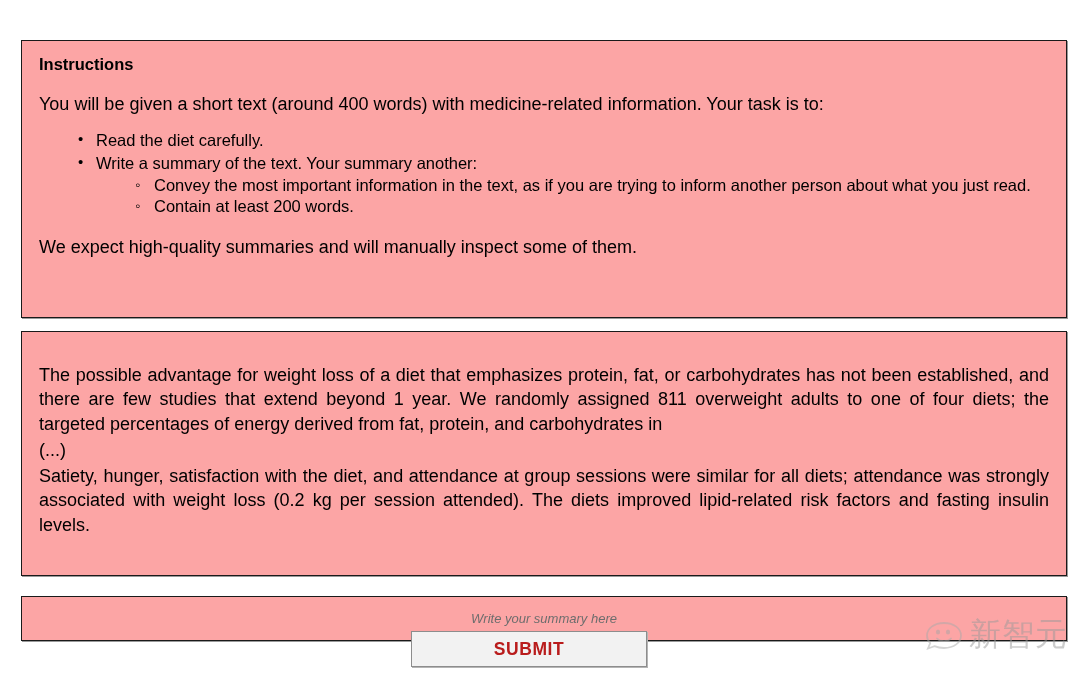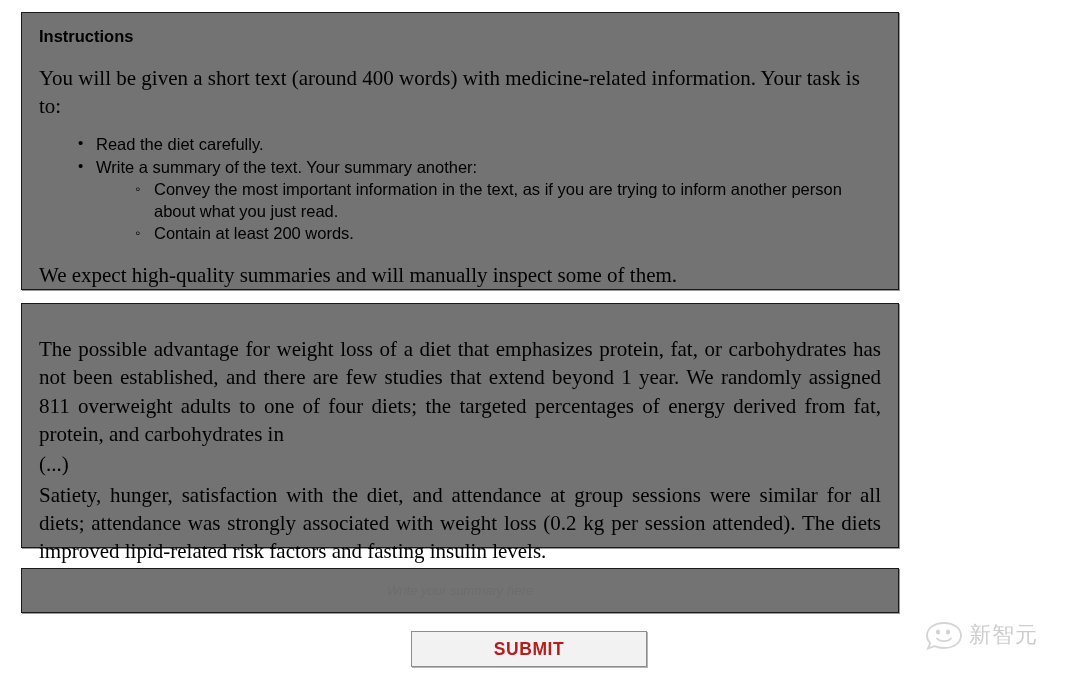--- a/index.html
+++ b/index.html
@@ -20,47 +20,47 @@
     position: absolute;
     left: 0; top: 0;
     width: 1080px;
     height: 680px;
   }
 
   
   .panel {
     position: absolute;
     left: 21px;
-    width: 878px;
+    width: 1046px;
     box-sizing: border-box;
-    background: #737373;
+    background: #fca5a5;
     border: 1px solid #1a1a1a;
     box-shadow: 1px 1px 0 0 #9a9a9a;
+    margin-top: 28px;
   }
 
   #instructions-panel { top: 12px;  height: 278px; }
   #article-panel      { top: 303px; height: 245px; }
   #summary-panel      { top: 568px; height: 45px; }
 
   .panel-inner {
     padding: 14px 17px 0 17px;
   }
 
   
   .panel-heading {
     font-size: 16.5px;
     font-weight: bold;
     line-height: 1.2;
     margin: 0 0 3px 0;
   }
   .para {
-    font-size: 21px;
+    font-size: 18px;
     line-height: 1.35;
     margin: 17px 0 0 0;
-    font-family: Liberation Serif, serif;
   }
   .para.justify {
     text-align: justify;
     text-justify: inter-word;
   }
   .para.tight { margin-top: 2px; }
 
   
   ul.lvl1 {
     margin: 13px 0 0 0;
@@ -151,21 +151,21 @@
     opacity: 0.5;
     pointer-events: none;
   }
   #watermark .wm-logo {
     width: 40px;
     height: 32px;
     flex: 0 0 auto;
   }
   #watermark .wm-text {
     font-family: "DejaVu Sans", sans-serif;
-    font-size: 22px;
+    font-size: 32px;
     color: #9b9b9b;
     letter-spacing: 1px;
     white-space: nowrap;
   }
 </style>
 </head>
 <body>
 
 <div class="page">
 

